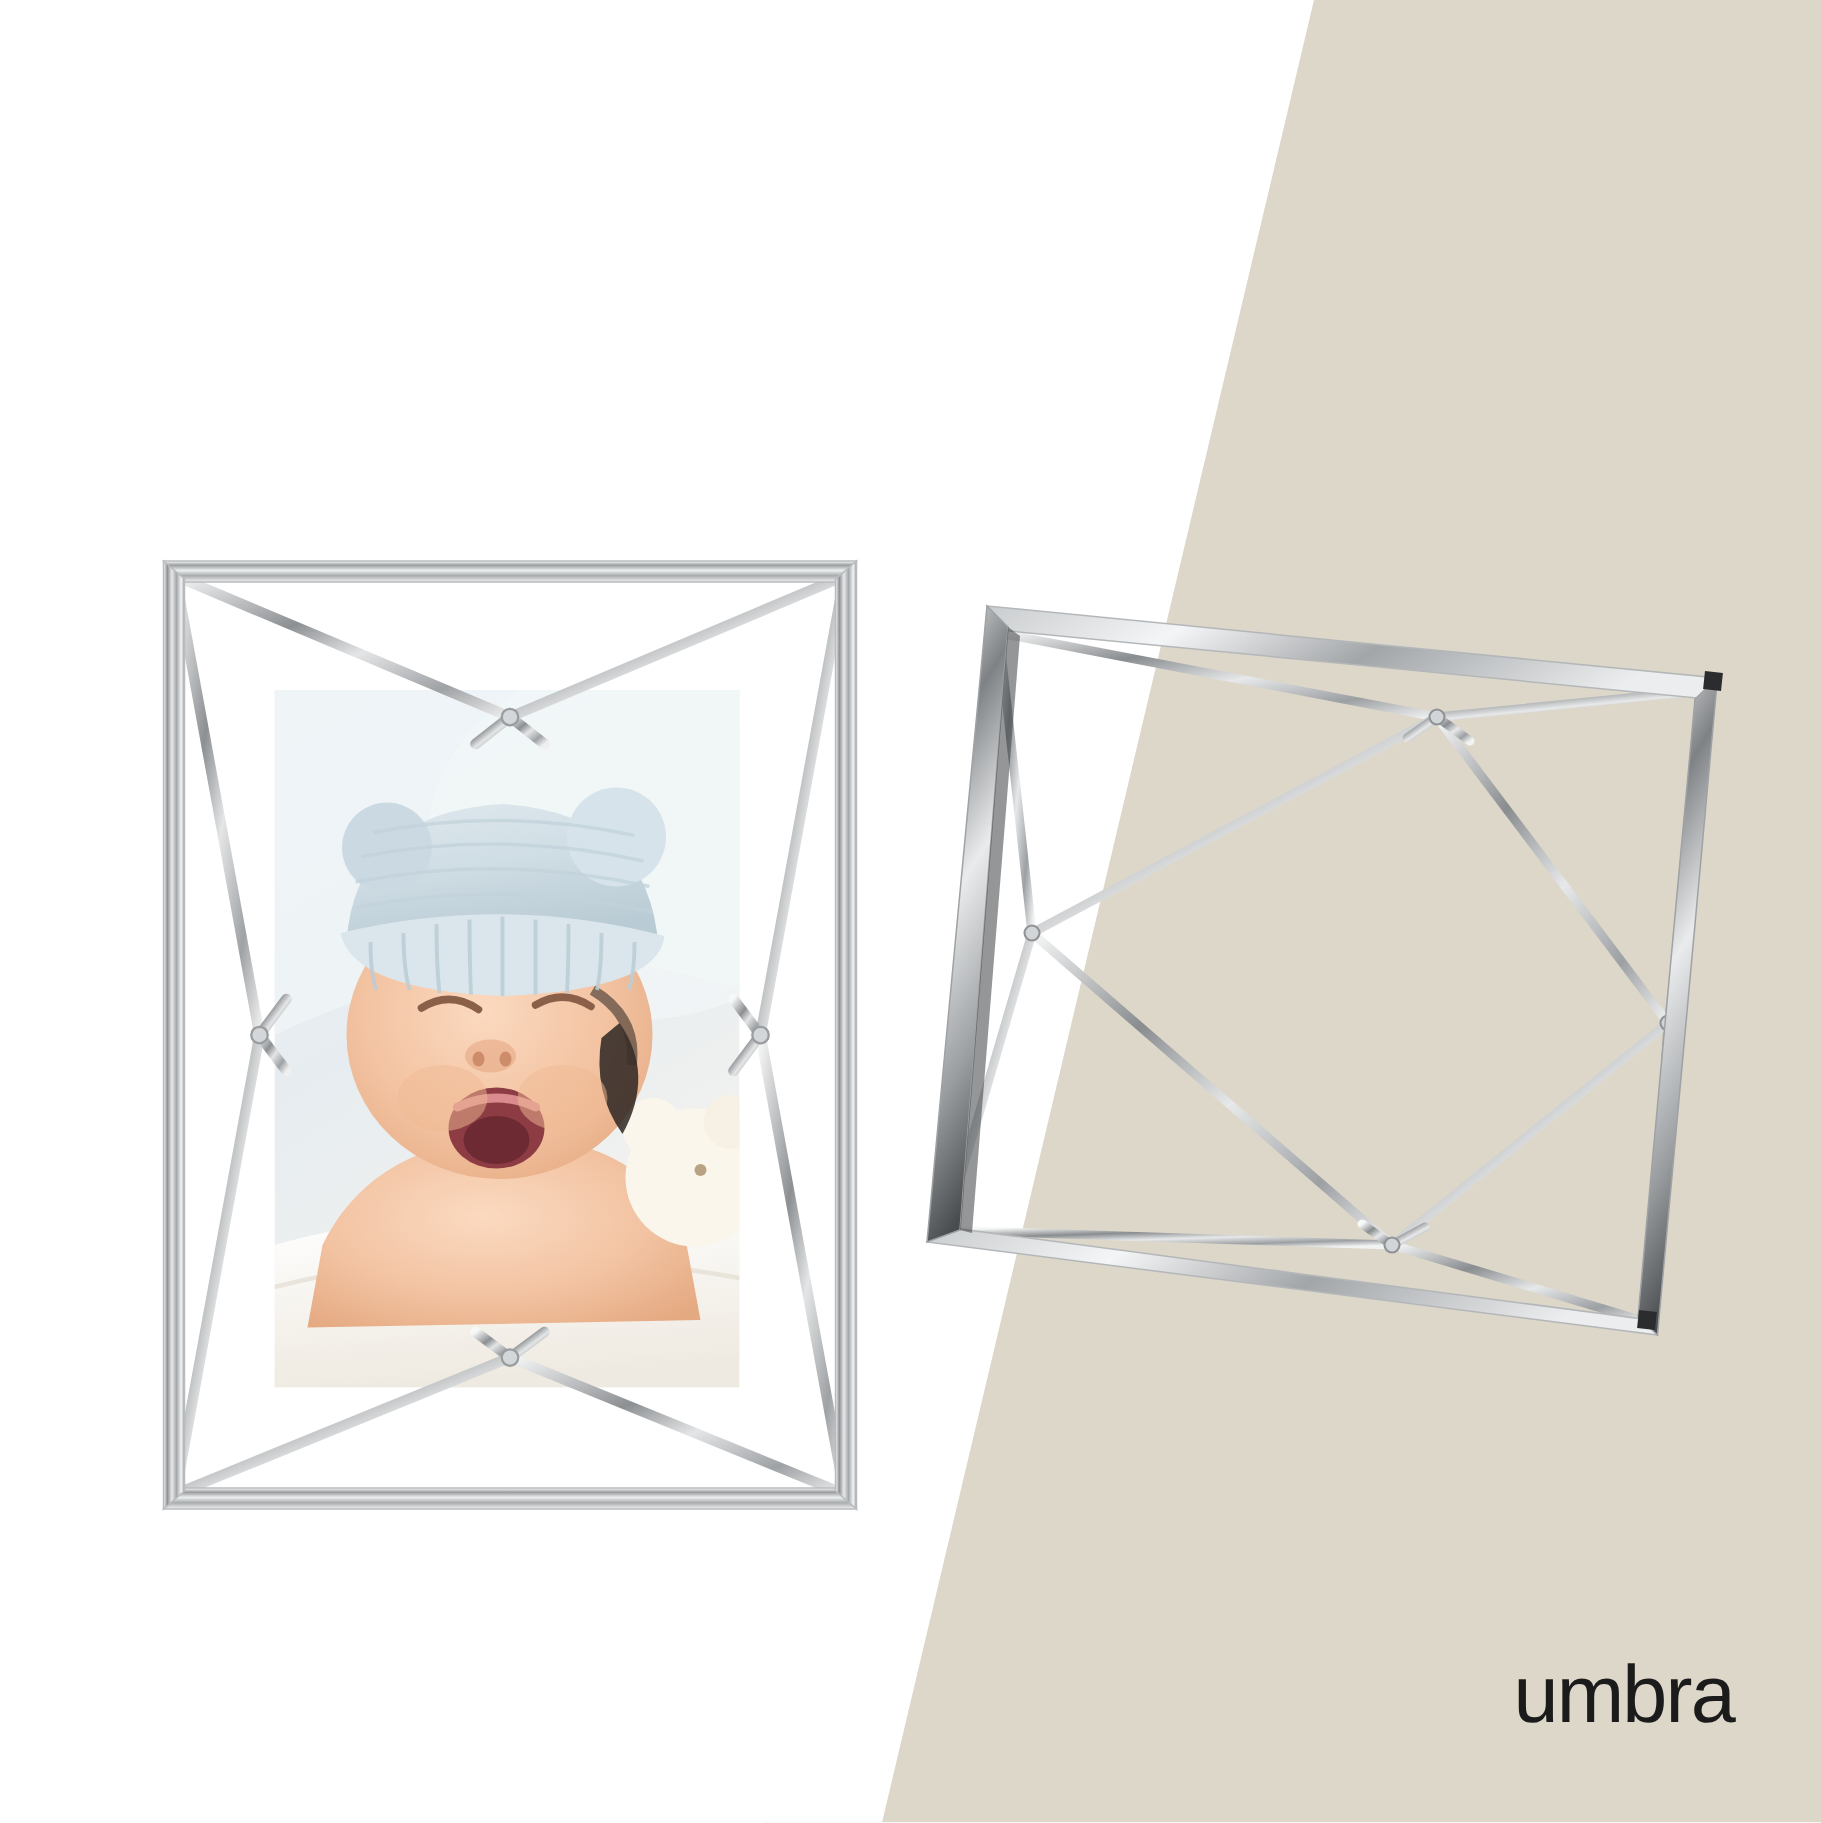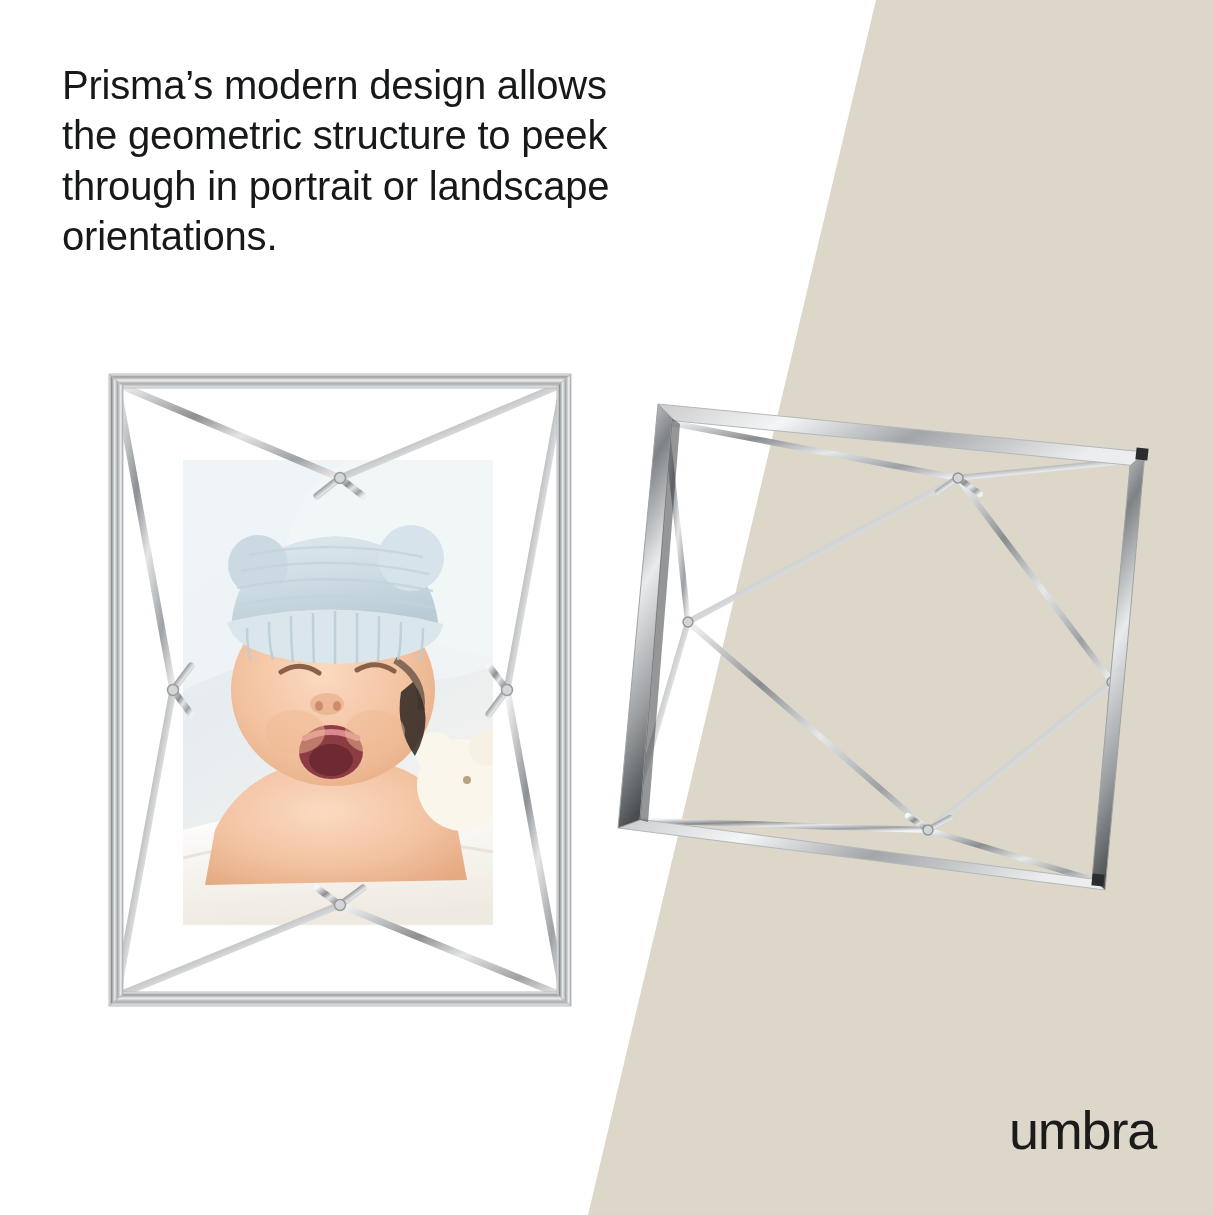--- a/index.html
+++ b/index.html
@@ -92,24 +92,20 @@
   }
 </style>
 </head>
 <body>
 
 <div id="stage">
 
   <div class="bg-white"></div>
   <div class="bg-beige"></div>
 
-  <div class="headline">Prisma’s modern design allows
-the geometric structure to peek
-through in portrait or landscape
-orientations.</div>
 
 
   <div class="frame-portrait">
     <svg viewBox="0 0 490 660" xmlns="http://www.w3.org/2000/svg">
       <defs>
         <linearGradient id="chromeV" x1="0" y1="0" x2="1" y2="0">
           <stop offset="0" stop-color="#fcfcfc"></stop>
           <stop offset="0.18" stop-color="#8e9194"></stop>
           <stop offset="0.40" stop-color="#e7e9ea"></stop>
           <stop offset="0.62" stop-color="#a5a8ab"></stop>

